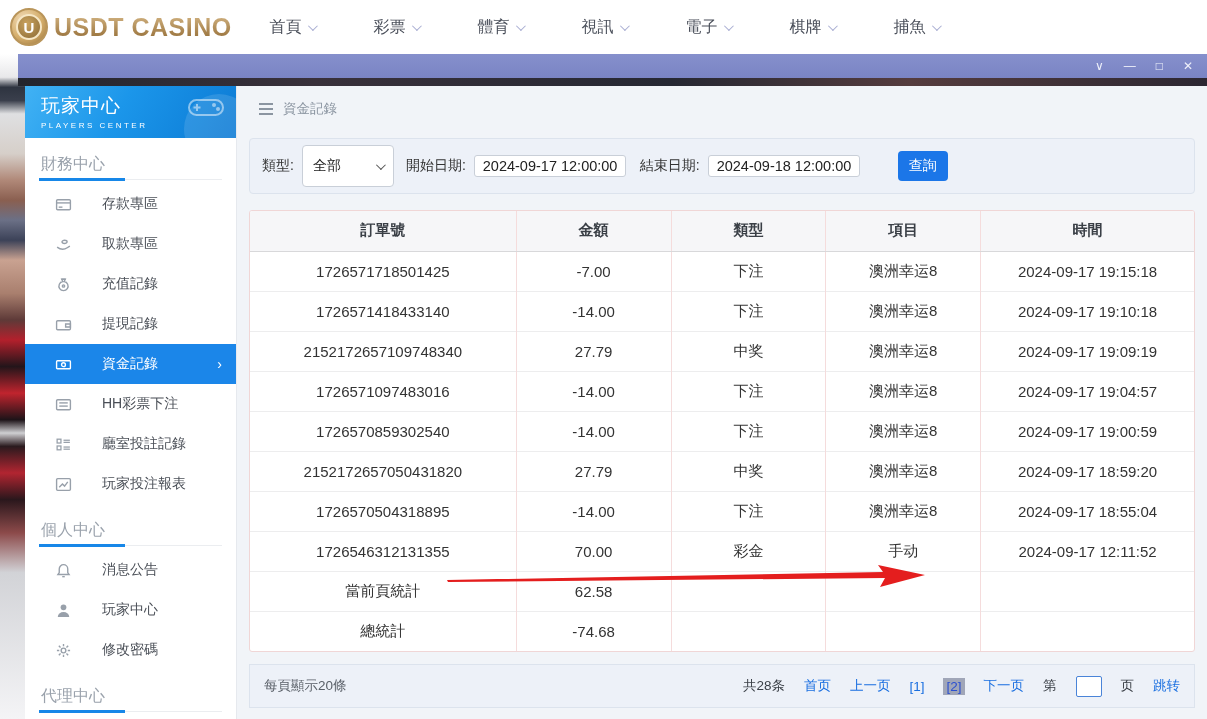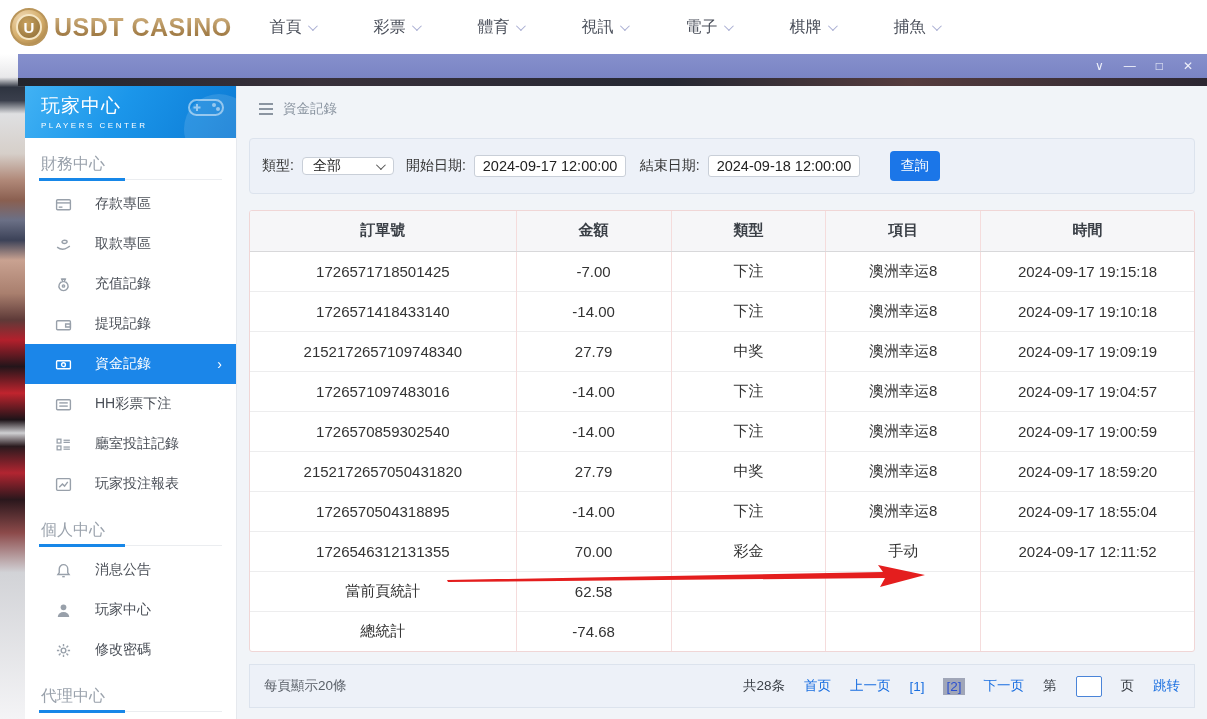--- a/index.html
+++ b/index.html
@@ -52,46 +52,46 @@
   .banner-title { font-size:19px; letter-spacing:1px; }
   .banner-sub { font-size:8px; letter-spacing:2.5px; margin-top:2px; }
   .banner .pad-icon { position:absolute; right:10px; top:6px; opacity:.5; }
   .banner::after { content:""; position:absolute; right:-18px; bottom:-26px; width:70px; height:70px;
     border-radius:50%; background:rgba(255,255,255,.12); }
   .section-head { position:relative; margin:10px 14px 0 14px; padding:6px 2px 4px 2px;
     font-size:16px; color:#9aa2ac; border-bottom:1px solid #ebedf0; }
   .section-head::after { content:""; position:absolute; left:0; bottom:-2px; width:86px; height:3px;
     background:#1787e8; }
   .sec-items { padding-top:4px; }
-  .menu-item { position:relative; height:40px; display:flex; align-items:center; gap:23px;
+  .menu-item { position:relative; height:40px; display:flex; align-items:center; gap:30px;
     padding-left:30px; cursor:pointer; color:#4a4f57; font-size:14px; }
   .mi-icon { width:17px; height:17px; color:#98a0aa; display:flex; }
   .mi-icon svg { width:17px; height:17px; }
   .menu-item.active { background:#1b86e9; color:#fff; }
   .menu-item.active .mi-icon { color:#fff; }
   .mi-chevron { position:absolute; right:14px; font-size:14px; color:#fff; }
 
   
   .content { position:absolute; left:237px; top:86px; right:0; bottom:0; z-index:1;
     background:#f1f4f8; }
   .breadcrumb { height:46px; display:flex; align-items:center; gap:10px; padding:0 22px;
     color:#8b95a1; font-size:13.5px; }
   .hamburger { display:flex; flex-direction:column; gap:3px; cursor:pointer; }
   .hamburger i { display:block; width:14px; height:2px; background:#8b95a1; }
 
   .filterbar { margin:6px 12px 0; height:56px; background:#edf1f8; border:1px solid #dce3ed;
     border-radius:4px; display:flex; align-items:center; padding:0 12px; gap:8px;
     font-size:14px; color:#333; }
-  .sel { position:relative; width:92px; height:18px; background:#fff; border:1px solid #c9cfd8;
+  .sel { position:relative; width:92px; height:42px; background:#fff; border:1px solid #c9cfd8;
     border-radius:4px; display:flex; align-items:center; padding:0 10px; font-size:14px; color:#222;
     cursor:pointer; margin-right:4px; }
   .sel .chev { border-color:#555; position:absolute; right:10px; }
   .fld { width:152px; height:22px; background:#fff; border:1px solid #c9cfd8; border-radius:3px;
     font-size:14.5px; color:#222; padding:0 8px; font-family:inherit; margin-right:6px; }
-  .btn-query { width:50px; height:30px; margin-left:16px; background:#1b76e8; color:#fff; border:none;
+  .btn-query { width:50px; height:30px; margin-left:24px; background:#1b76e8; color:#fff; border:none;
     border-radius:4px; font-size:14px; cursor:pointer; font-family:inherit; }
 
   .table-wrap { margin:16px 12px 0; background:#fff; border:1px solid #f0d6d6; border-radius:3px;
     overflow:hidden; }
   table { width:100%; border-collapse:collapse; table-layout:fixed; }
   th, td { height:40px; text-align:center; font-size:15px; border-right:1px solid #f5dcdc;
     overflow:hidden; white-space:nowrap; }
   th:last-child, td:last-child { border-right:none; }
   thead th { background:#f6f6f8; color:#3a3f46; font-weight:700;
     border-bottom:1px solid #d8d8da; }

